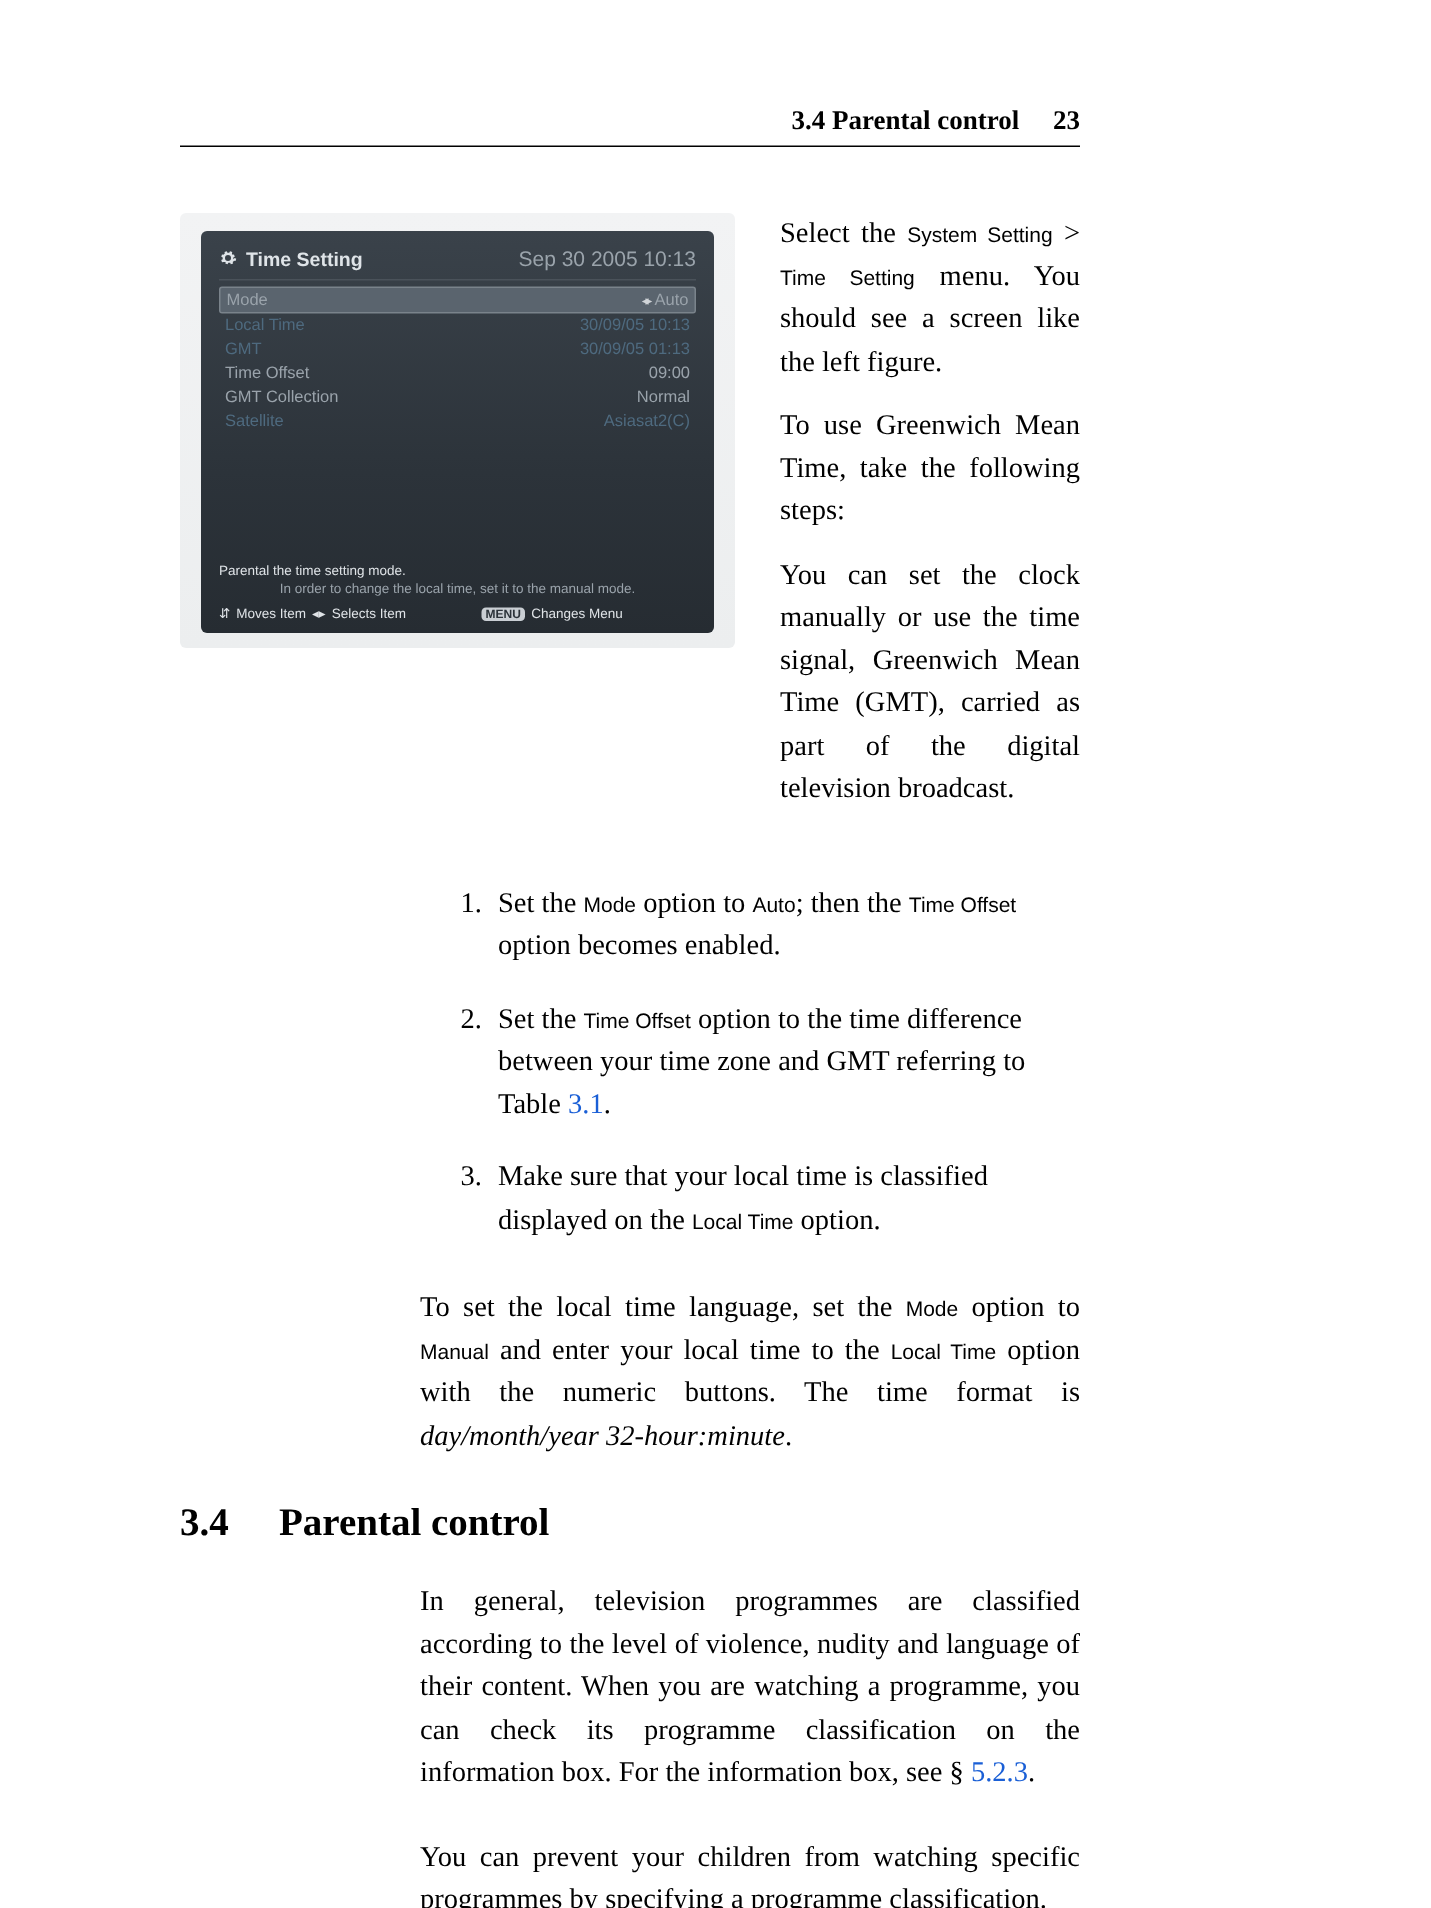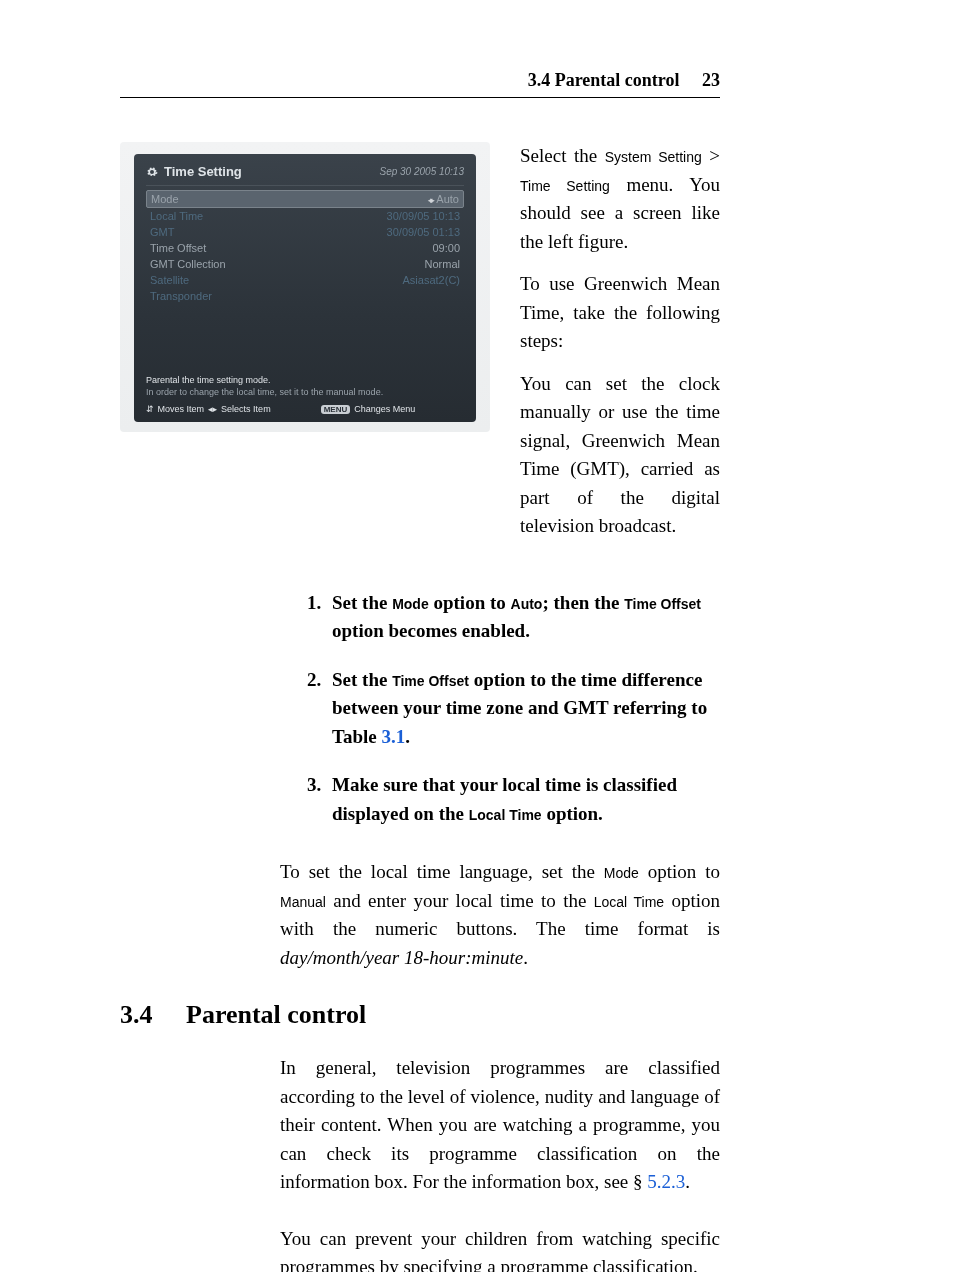--- a/index.html
+++ b/index.html
@@ -67,21 +67,21 @@
     gap: 6px;
     font-weight: bold;
     color: #dfe4e8;
     font-size: 13px;
   }
   .gear {
     display: inline-block;
     width: 12px; height: 12px;
     color: #e5e9ec;
   }
-  .fig-title-row .right { color: #9aa3ab; font-size: 10px; font-style: italic; }
+  .fig-title-row .right { color: #9aa3ab; font-size: 14px; }
   .fig-list {
     border-top: 1px solid #4a525a;
     padding-top: 4px;
   }
   .fig-row {
     display: flex;
     justify-content: space-between;
     padding: 2px 4px;
     font-size: 11px;
   }
@@ -100,21 +100,21 @@
   }
   .fig-row .label { color: #9aa3ab; }
   .fig-row .val { color: #9aa3ab; }
   .fig-row.dim .label, .fig-row.dim .val { color: #4e6a7f; }
   .fig-hint {
     margin-top: auto;
     font-size: 9px;
     line-height: 1.35;
     color: #dfe3e7;
   }
-  .fig-hint .sub { color: #9aa3ab; }
+  .fig-hint .sub { color: #9aa3ab; text-align: center; }
   .fig-nav {
     margin-top: 6px;
     font-size: 9px;
     color: #dfe3e7;
     display: flex;
     align-items: center;
     gap: 4px;
   }
   .badge {
     display: inline-block;
@@ -140,21 +140,21 @@
   }
   .side-text p { margin: 0 0 14px 0; }
   .sans { font-family: Arial, Helvetica, sans-serif; font-size: 14px; }
 
   .steps {
     margin: 0 0 30px 180px;
     font-size: 19px;
     line-height: 1.5;
   }
   .steps ol { margin: 0; padding-left: 26px; }
-  .steps li { margin-bottom: 20px; padding-left: 6px; font-weight: bold; }
+  .steps li { margin-bottom: 20px; padding-left: 6px; }
 
   .body-para {
     margin: 0 0 28px 160px;
     font-size: 19px;
     line-height: 1.5;
     text-align: justify;
   }
   .body-para .ital { font-style: italic; }
   .link { color: #1a5fd6; }
 
@@ -213,24 +213,20 @@
             <span class="val">09:00</span>
           </div>
           <div class="fig-row">
             <span class="label">GMT Collection</span>
             <span class="val">Normal</span>
           </div>
           <div class="fig-row dim">
             <span class="label">Satellite</span>
             <span class="val">Asiasat2(C)</span>
           </div>
-          <div class="fig-row dim">
-            <span class="label">Transponder</span>
-            <span class="val"></span>
-          </div>
         </div>
         <div class="fig-hint">
           <div>Parental the time setting mode.</div>
           <div class="sub">In order to change the local time, set it to the manual mode.</div>
         </div>
         <div class="fig-nav">
           <span class="arrow-icon">⇵</span>
           <span>Moves Item</span>
           <span class="arrow-icon">◂▸</span>
           <span>Selects Item</span>
@@ -257,21 +253,21 @@
       <li>
         <span>Set the </span><span class="sans">Time Offset</span><span> option to the time difference between your time zone and GMT referring to Table </span><span class="link">3.1</span><span>.</span>
       </li>
       <li>
         <span>Make sure that your local time is classified displayed on the </span><span class="sans">Local Time</span><span> option.</span>
       </li>
     </ol>
   </div>
 
   <p class="body-para">
-    <span>To set the local time language, set the </span><span class="sans">Mode</span><span> option to </span><span class="sans">Manual</span><span> and enter your local time to the </span><span class="sans">Local Time</span><span> option with the numeric buttons. The time format is </span><span class="ital">day/month/year 18-hour:minute</span><span>.</span>
+    <span>To set the local time language, set the </span><span class="sans">Mode</span><span> option to </span><span class="sans">Manual</span><span> and enter your local time to the </span><span class="sans">Local Time</span><span> option with the numeric buttons. The time format is </span><span class="ital">day/month/year 32-hour:minute</span><span>.</span>
   </p>
 
   <div class="section-head">
     <span class="num">3.4</span>
     <span>Parental control</span>
   </div>
 
   <p class="body-para">
     <span>In general, television programmes are classified according to the level of violence, nudity and language of their content. When you are watching a programme, you can check its pro­gramme classification on the information box. For the informa­tion box, see § </span><span class="link">5.2.3</span><span>.</span>
   </p>

